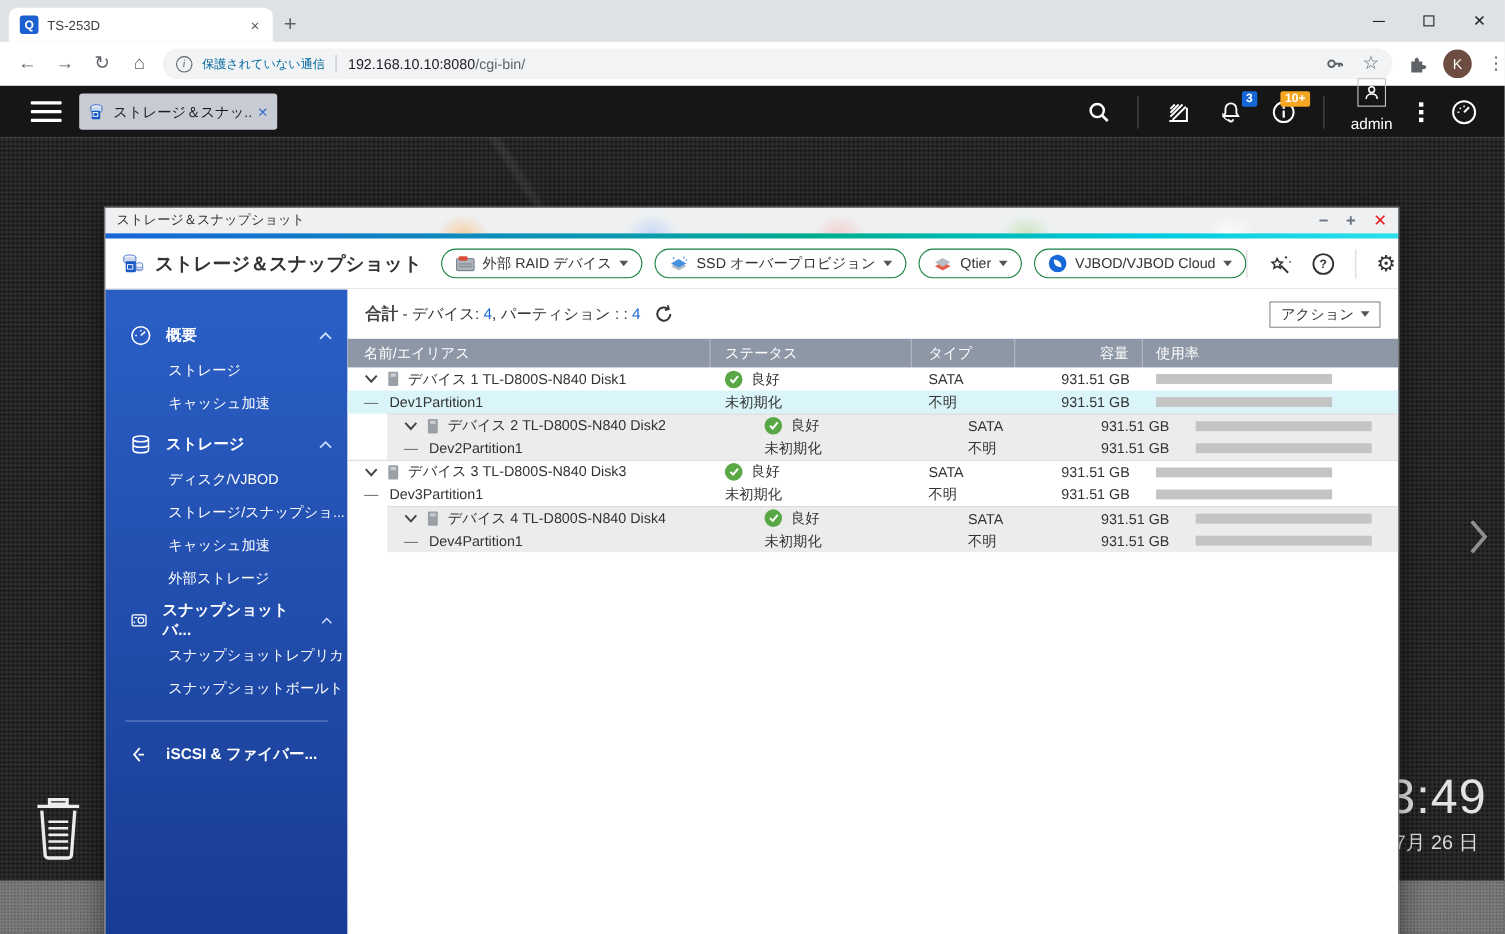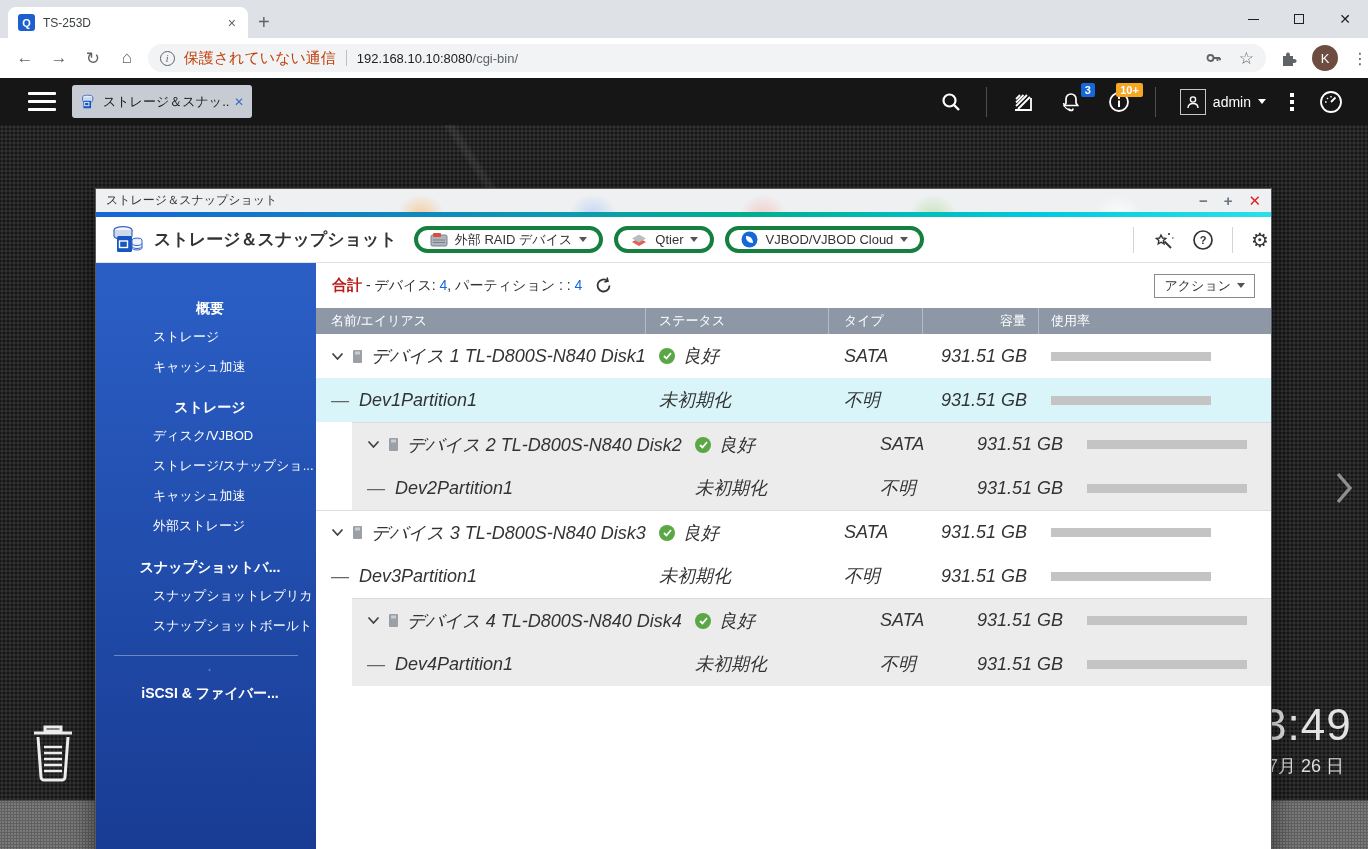--- a/index.html
+++ b/index.html
@@ -15,21 +15,21 @@
   .newtab { position:absolute; left:258px; top:9px; font-size:20px; color:#5f6368; line-height:26px; }
   .win-controls { position:absolute; right:0; top:0; height:38px; display:flex; }
   .win-controls > div { width:46px; height:38px; display:flex; align-items:center; justify-content:center; color:#202124; font-size:14px; }
   .wc-max-box { width:10px; height:10px; border:1px solid #202124; }
   .wc-min-line { width:11px; height:1px; background:#202124; }
 
   .urlbar { position:absolute; left:0; top:38px; width:1368px; height:40px; background:#fff; display:flex; align-items:center; }
   .nav-ic { color:#5f6368; font-size:17px; width:34px; text-align:center; }
   .omnibox { height:28px; background:#f1f3f4; border-radius:14px; margin-left:4px; display:flex; align-items:center; padding:0 12px; width:1120px; }
   .ob-info { width:15px; height:15px; border:1.4px solid #5f6368; border-radius:50%; color:#5f6368; font-size:10px; display:flex; align-items:center; justify-content:center; font-family:"Liberation Serif",serif; font-style:italic; }
-  .ob-sec { font-size:15px; color:#c2410c; margin-left:9px; }
+  .ob-sec { font-size:11px; color:#0369a1; margin-left:9px; }
   .ob-sep { width:1px; height:16px; background:#bdc1c6; margin:0 10px; }
   .ob-host { font-size:13px; color:#202124; }
   .ob-path { font-size:13px; color:#5f6368; }
   .ob-right { margin-left:auto; display:flex; align-items:center; gap:16px; }
   .urlbar-right { display:flex; align-items:center; gap:14px; margin-left:14px; }
   .avatar { width:26px; height:26px; border-radius:50%; background:#6d4c41; color:#fff; font-size:13px; display:flex; align-items:center; justify-content:center; }
   .dots3 { color:#5f6368; font-size:16px; letter-spacing:0; }
 
   
   .qtsbar { position:absolute; left:0; top:78px; width:1368px; height:47px; background:#161616; display:flex; align-items:center; }
@@ -37,21 +37,21 @@
   .hamburger div { height:3px; background:#fff; border-radius:1px; }
   .apptab { margin-left:16px; width:180px; height:33px; background:#c7ccd4; border-radius:3px; display:flex; align-items:center; padding:0 8px; }
   .apptab-label { font-size:13px; color:#1c1c1c; margin-left:6px; flex:1; white-space:nowrap; overflow:hidden; }
   .apptab-close { color:#3a6cc8; font-weight:bold; font-size:12px; margin-left:4px; }
   .qts-right { margin-left:auto; display:flex; align-items:center; gap:24px; padding-right:24px; }
   .qts-sep { width:1px; height:30px; background:#4a4f57; }
   .badge-wrap { position:relative; }
   .badge { position:absolute; top:-7px; right:-12px; font-size:11px; color:#fff; padding:1px 4px; border-radius:2px; font-weight:bold; }
   .badge.blue { background:#1667d9; }
   .badge.orange { background:#f5a623; }
-  .admin-box { display:flex; align-items:center; gap:7px; color:#fff; font-size:14px; }
+  .admin-box { display:flex; align-items:center; gap:7px; color:#fff; font-size:14px;flex-direction:column; }
   .user-sq { width:26px; height:26px; border:1px solid #c7c7c7; display:flex; align-items:center; justify-content:center; }
   .caret-down-w { width:0; height:0; border-left:4px solid transparent; border-right:4px solid transparent; border-top:5px solid #fff; }
   .vdots { display:flex; flex-direction:column; gap:3px; }
   .vdots div { width:4px; height:4px; background:#fff; }
 
   
   .desktop { position:absolute; left:0; top:125px; width:1368px; height:724px; background-color:#262626;
     background-image:
       linear-gradient(57deg, transparent 49.6%, rgba(255,255,255,0.06) 49.9%, rgba(255,255,255,0.06) 50.15%, transparent 50.45%),
       radial-gradient(rgba(255,255,255,0.05) 1px, transparent 1.1px),
@@ -79,54 +79,54 @@
       radial-gradient(ellipse 34px 30px at 837px 115%, rgba(160,215,130,0.5), transparent 70%),
       radial-gradient(ellipse 34px 30px at 1022px 115%, rgba(255,255,255,0.85), transparent 70%); }
   .wtitle-text { font-size:12px; color:#333; }
   .wctrl { margin-left:auto; display:flex; gap:16px; align-items:center; }
   .wctrl span { font-size:15px; font-weight:bold; color:#6b7580; line-height:1; }
   .wctrl .wclose { color:#e02020; }
   .wgrad { height:5px; background:linear-gradient(90deg,#1565d8 0%,#0b9bb0 40%,#00ad8e 55%,#00c9df 80%,#2ae0ea 100%); }
   .wheader { height:46px; background:#fff; display:flex; align-items:center; padding:0 14px; border-bottom:1px solid #e2e2e2; position:relative; overflow:hidden; }
   .wapp-title { font-size:17px; font-weight:bold; color:#333; margin-left:10px; white-space:nowrap; }
   .pills { display:flex; gap:11px; margin-left:17px; }
-  .pill { height:27px; border:4px solid #15803d; border-radius:14px; display:flex; align-items:center; gap:7px; padding:0 12px; background:#fff; }
+  .pill { height:27px; border:1px solid #15803d; border-radius:14px; display:flex; align-items:center; gap:7px; padding:0 12px; background:#fff; }
   .pill-label { font-size:13px; color:#333; white-space:nowrap; }
   .caret-down { width:0; height:0; border-left:4px solid transparent; border-right:4px solid transparent; border-top:5px solid #555; }
   .hdr-right { margin-left:auto; display:flex; align-items:center; gap:18px; }
   .hdr-sep { width:1px; height:26px; background:#d5d5d5; }
   .gear-cut { font-size:20px; color:#333; margin-right:-12px; }
 
   .wbody { flex:1; display:flex; min-height:0; }
   .sidebar { width:220px; background:linear-gradient(#2b5fc6,#16388e); color:#fff; padding-top:24px; flex-shrink:0; }
-  .sb-sec { height:35px; display:flex; align-items:center; padding:0 14px 0 22px; font-weight:bold; font-size:14px; gap:13px;flex-direction:column; }
+  .sb-sec { height:35px; display:flex; align-items:center; padding:0 14px 0 22px; font-weight:bold; font-size:14px; gap:13px; }
   .sb-sec .grow { flex:1; }
   .sb-item { height:30px; display:flex; align-items:center; padding-left:57px; font-size:13px; }
   .sb-div { height:1px; background:rgba(255,255,255,0.35); margin:14px 18px 12px 18px; }
 
   .main { flex:1; display:flex; flex-direction:column; position:relative; min-width:0; background:#fff; }
   .toolbar { height:45px; display:flex; align-items:center; padding:0 16px; }
   .sum { font-size:14px; color:#333; display:flex; align-items:baseline; }
-  .sum .b { font-weight:bold; font-size:15px; color:#b91c1c; white-space:pre; }
+  .sum .b { font-weight:bold; font-size:15px; color:#404040; white-space:pre; }
   .sum .n { color:#1667d9; white-space:pre; }
   .sum .t { white-space:pre; }
   .refresh { margin-left:12px; }
   .action-btn { margin-left:auto; height:24px; border:1px solid #8a8a8a; background:#fff; display:flex; align-items:center; gap:6px; padding:0 9px; font-size:13px; color:#333; }
 
   .thead { height:26px; background:#8d97a5; display:flex; color:#fff; font-size:13px; align-items:center; }
   .c { display:flex; align-items:center; height:100%;text-align:center; }
   .col-name { width:330px; padding-left:15px; }
   .col-status { width:183px; padding-left:13px; }
   .col-type { width:94px; padding-left:15px; }
   .col-cap { width:116px; justify-content:flex-end; padding-right:12px; }
   .col-usage { flex:1; padding-left:12px; }
   .thead .c { border-right:1px solid rgba(255,255,255,0.35); }
   .thead .col-usage { border-right:none; }
 
-  .trow { height:44px; display:flex; font-size:18px; color:#333; align-items:center;font-style:italic; }
+  .trow { height:21px; display:flex; font-size:13px; color:#333; align-items:center; }
   .trow.bg-gray { background:#ececec;margin-left:36px; }
   .trow.bg-cyan { background:#d9f5fa; }
   .trow.sep-top { border-top:1px solid #dcdcdc; }
   .name-inner { display:flex; align-items:center; gap:8px; overflow:hidden; white-space:nowrap; }
   .tree-dash { color:#666; margin-right:2px; }
   .ok-badge { width:16px; height:16px; border-radius:50%; background:#5aa746; color:#fff; display:inline-flex; align-items:center; justify-content:center; margin-right:8px; flex-shrink:0; }
   .usage-bar { width:160px; height:9px; background:#c4c4c4; }
 
   svg { display:block; }
 </style>
@@ -313,20 +313,29 @@
             <svg width="18" height="15" viewBox="0 0 18 15">
                 <rect x="1" y="3" width="16" height="11" rx="1.5" fill="#aeb4bc" stroke="#7c828a"></rect>
                 <rect x="3" y="1" width="8" height="4" rx="1" fill="#d94f3d"></rect>
                 <path d="M3 8 h12 M3 10.5 h12" stroke="#7c828a" stroke-width="1"></path>
               </svg>
             <span class="pill-label">外部 RAID デバイス</span>
             <div class="caret-down"></div>
           </div>
           <div class="pill">
             <svg width="18" height="16" viewBox="0 0 18 16">
+                <path d="M2 10 L9 6 L16 10 L9 14 z" fill="#b7bdc4"></path>
+                <path d="M2 7.5 L9 3.5 L16 7.5 L9 11.5 z" fill="#4a90e2"></path>
+                <path d="M4 2 l.7 1.5 M14 1.5 l-.6 1.4 M16.8 4 l-1.4.6" stroke="#4a90e2" stroke-width="1.2"></path>
+              </svg>
+            <span class="pill-label">SSD オーバープロビジョン</span>
+            <div class="caret-down"></div>
+          </div>
+          <div class="pill">
+            <svg width="18" height="16" viewBox="0 0 18 16">
                 <path d="M2 10 L9 6 L16 10 L9 14 z" fill="#e0614f"></path>
                 <path d="M2 6.5 L9 2.5 L16 6.5 L9 10.5 z" fill="#b7bdc4"></path>
               </svg>
             <span class="pill-label">Qtier</span>
             <div class="caret-down"></div>
           </div>
           <div class="pill">
             <svg width="17" height="17" viewBox="0 0 17 17">
                 <circle cx="8.5" cy="8.5" r="8" fill="#1667d9"></circle>
                 <path d="M5 5 c4 0 7 2.5 7 7 c-5 0-7.5-3-7-7 z" fill="#fff"></path>

